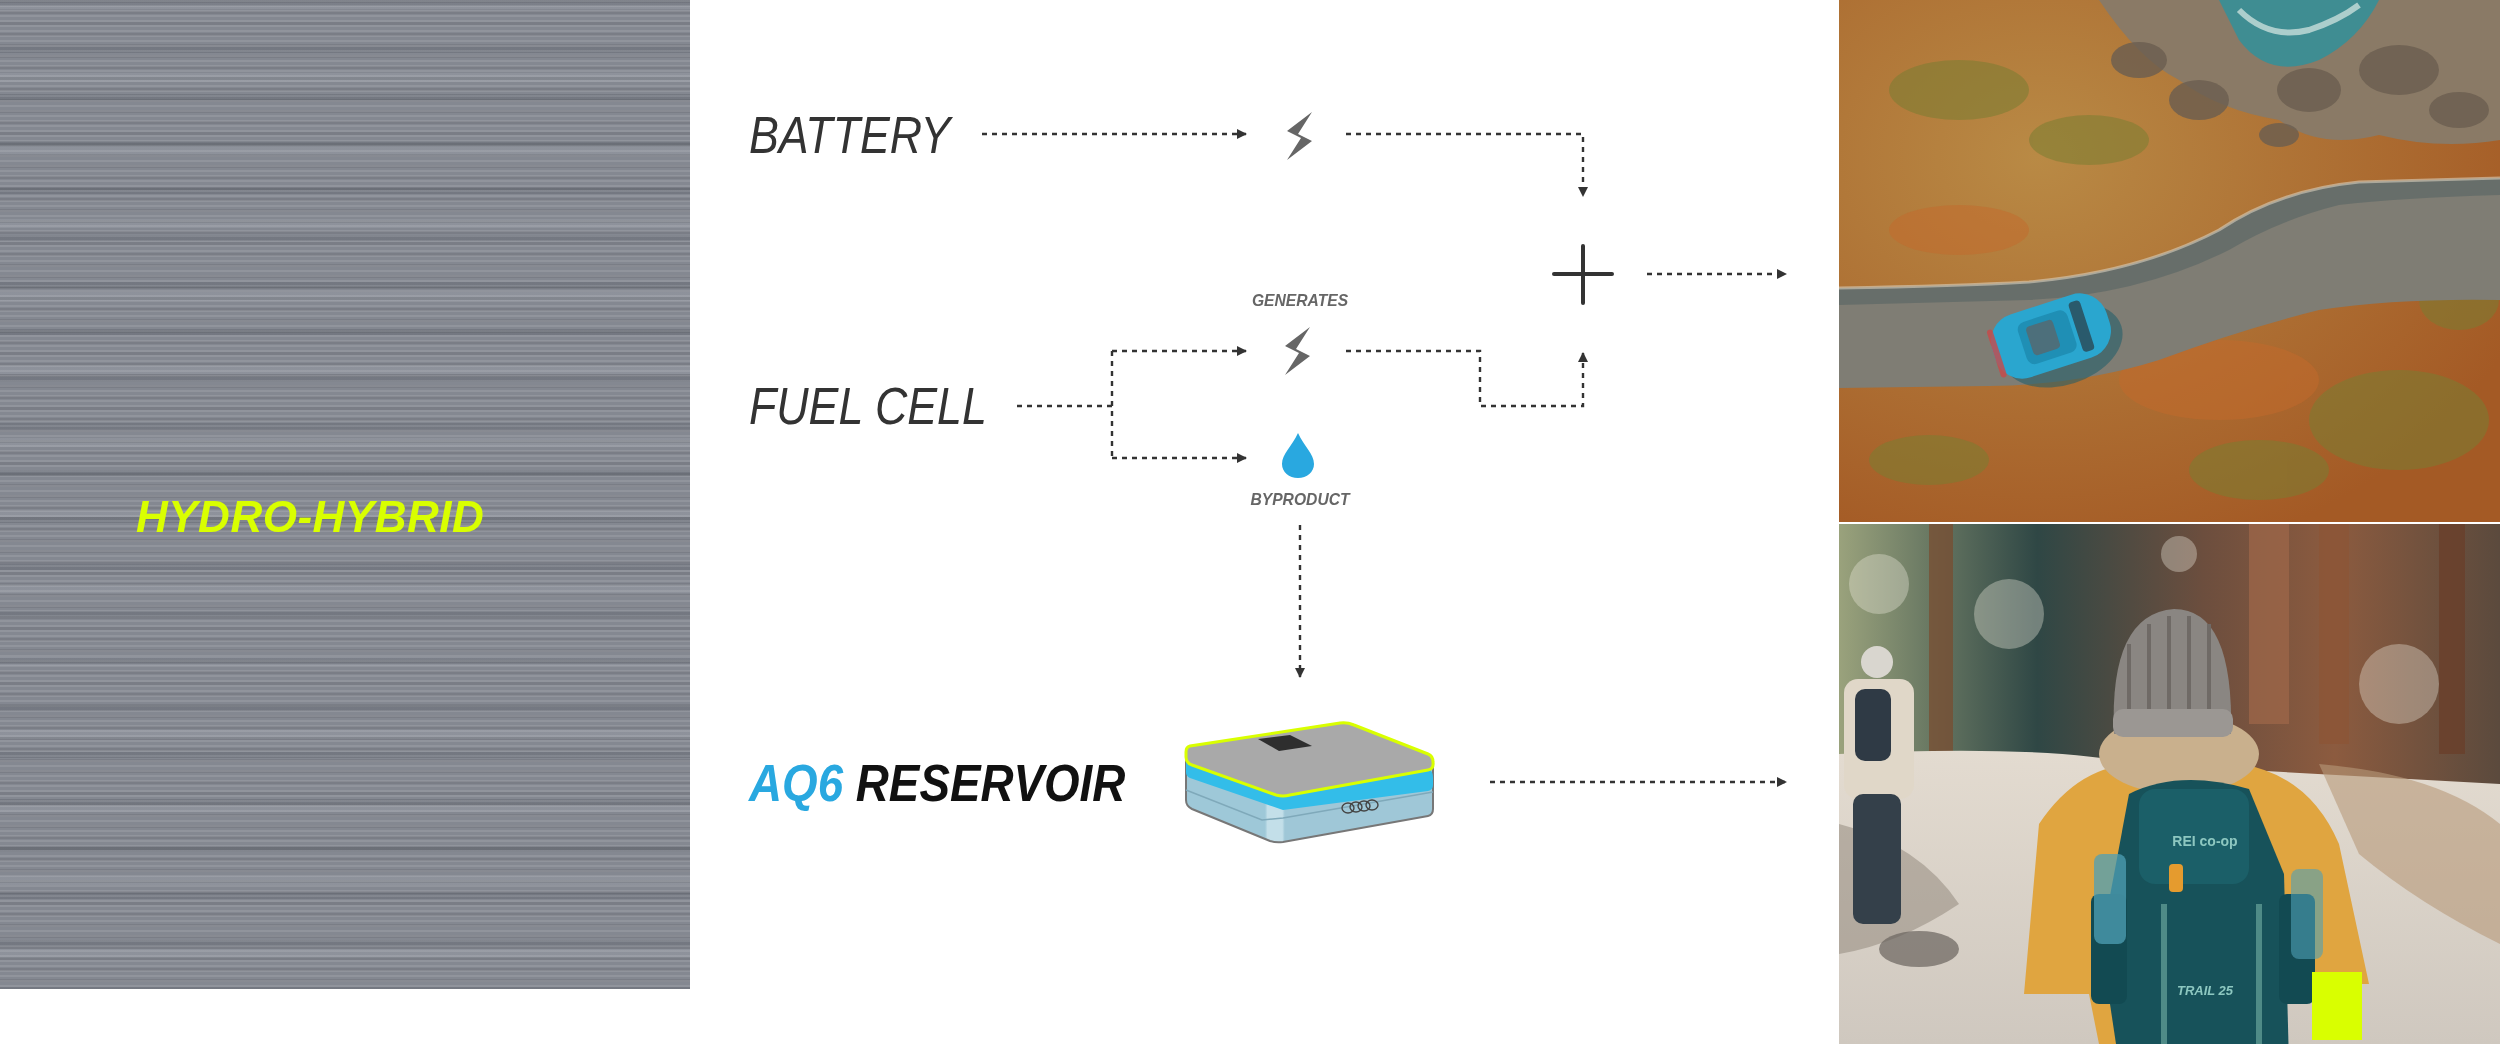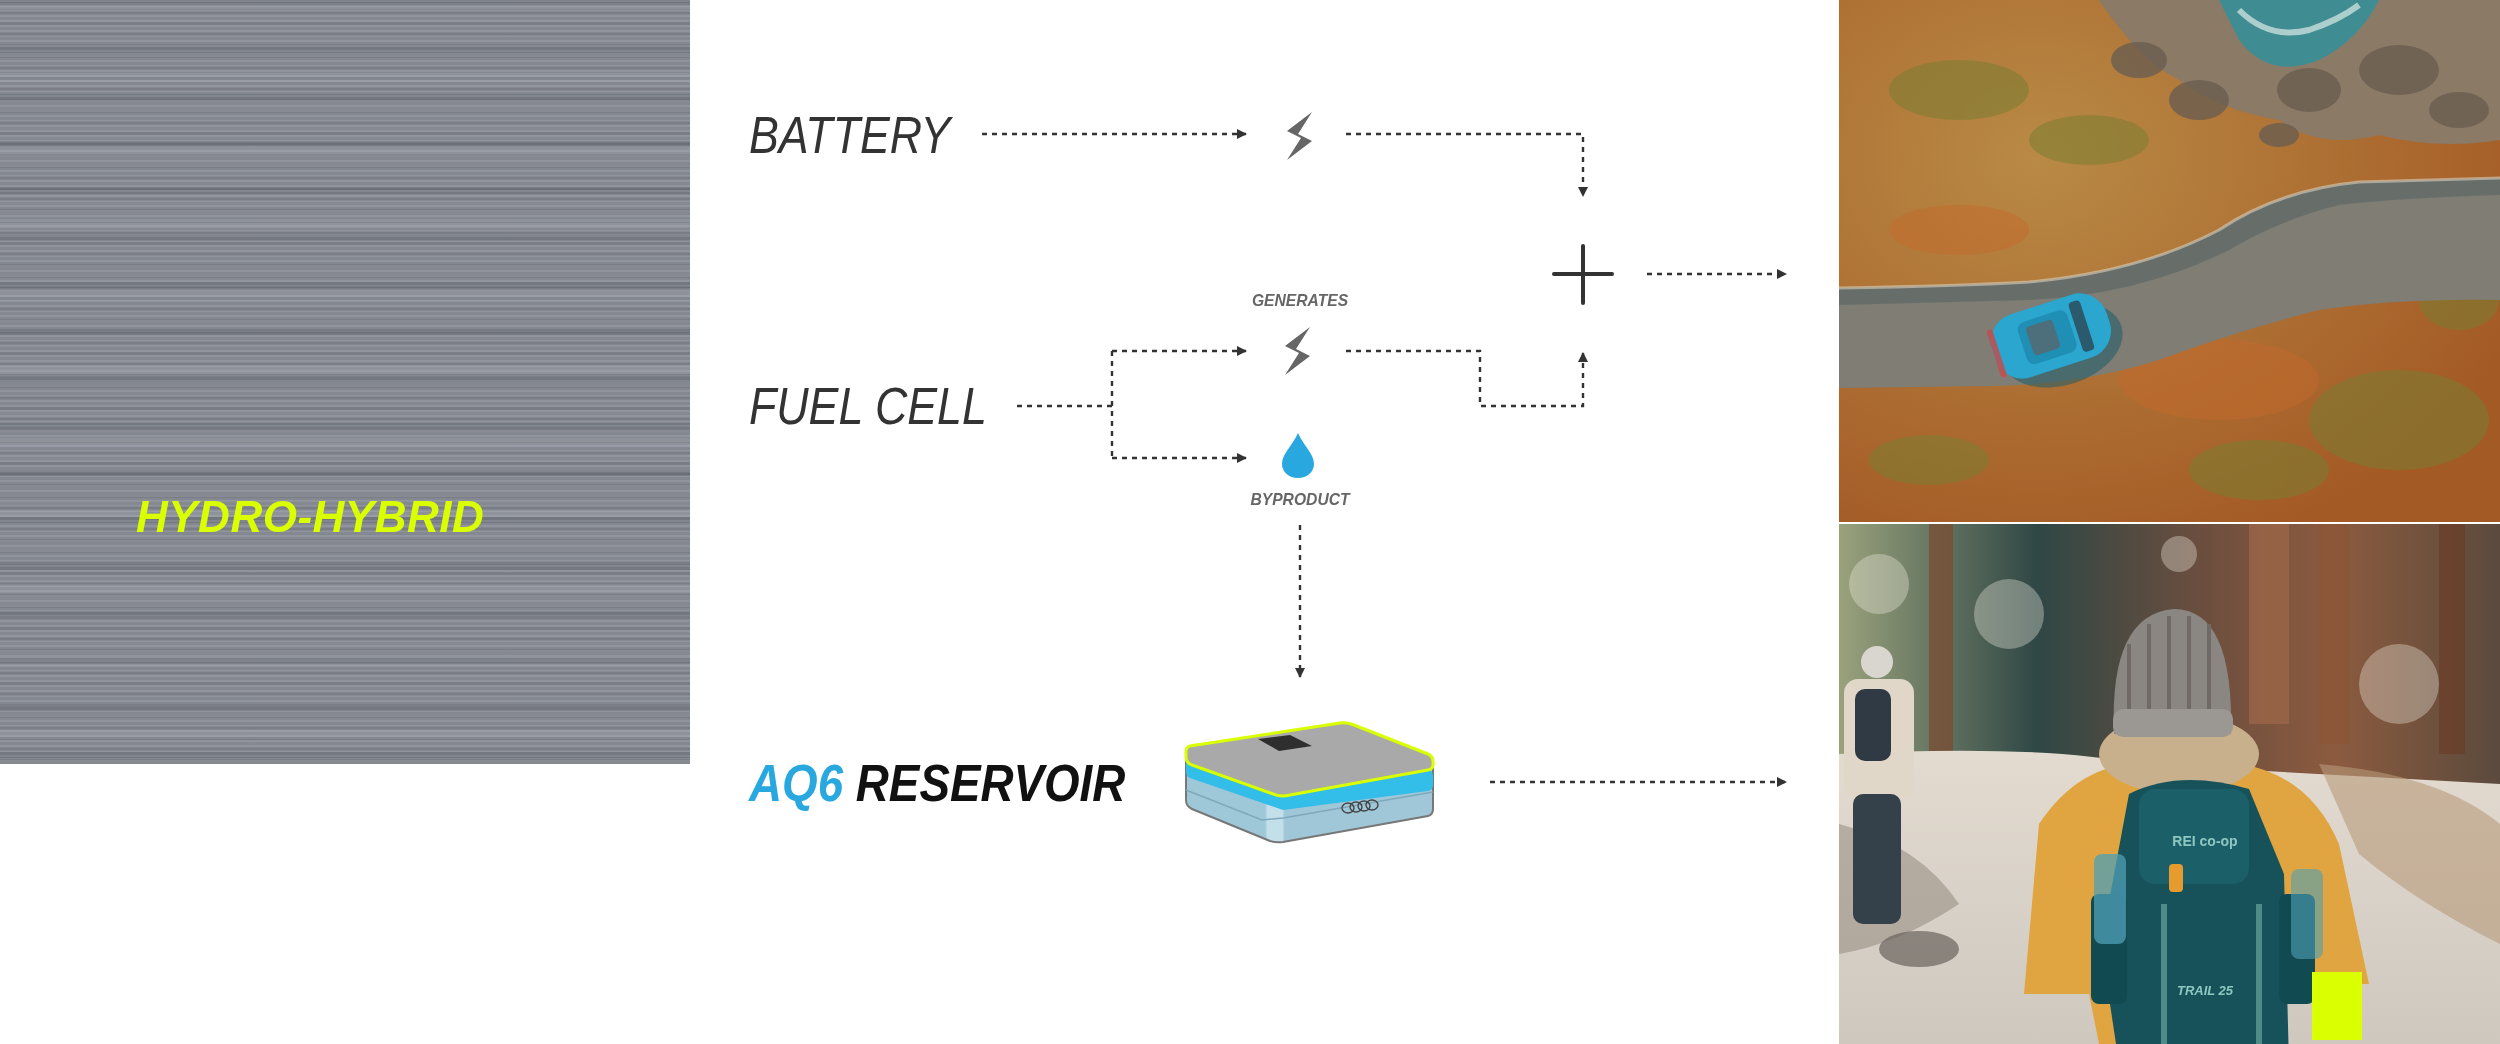--- a/index.html
+++ b/index.html
@@ -1,21 +1,21 @@
 <!DOCTYPE html>
 <html><head>
 <meta charset="utf-8">
 <style>
   html, body { margin:0; padding:0; }
   body { width:2500px; height:1044px; position:relative; overflow:hidden; background:#ffffff;
          font-family:"Liberation Sans", sans-serif; }
   .abs { position:absolute; }
 
   
-  #left-panel { left:0; top:0; width:690px; height:764px; overflow:hidden;
+  #left-panel { left:0; top:0; width:690px; height:989px; overflow:hidden;
     background-color:#848891;
     background-image:
       repeating-linear-gradient(180deg, rgba(255,255,255,0.10) 0px, rgba(255,255,255,0.10) 2px, rgba(0,0,0,0) 2px, rgba(0,0,0,0) 5px),
       repeating-linear-gradient(180deg, rgba(0,0,0,0.08) 0px, rgba(0,0,0,0.08) 3px, rgba(0,0,0,0) 3px, rgba(0,0,0,0) 11px),
       repeating-linear-gradient(180deg, rgba(60,64,74,0.22) 0px, rgba(60,64,74,0.22) 6px, rgba(0,0,0,0) 6px, rgba(0,0,0,0) 47px),
       repeating-linear-gradient(180deg, rgba(200,205,215,0.14) 0px, rgba(200,205,215,0.14) 9px, rgba(0,0,0,0) 9px, rgba(0,0,0,0) 73px);
   }
   #hero-title { left:136px; top:495px; font-size:44px; font-weight:bold; font-style:italic;
     color:#d9ff00; letter-spacing:0.5px; white-space:nowrap; line-height:1; }
 

